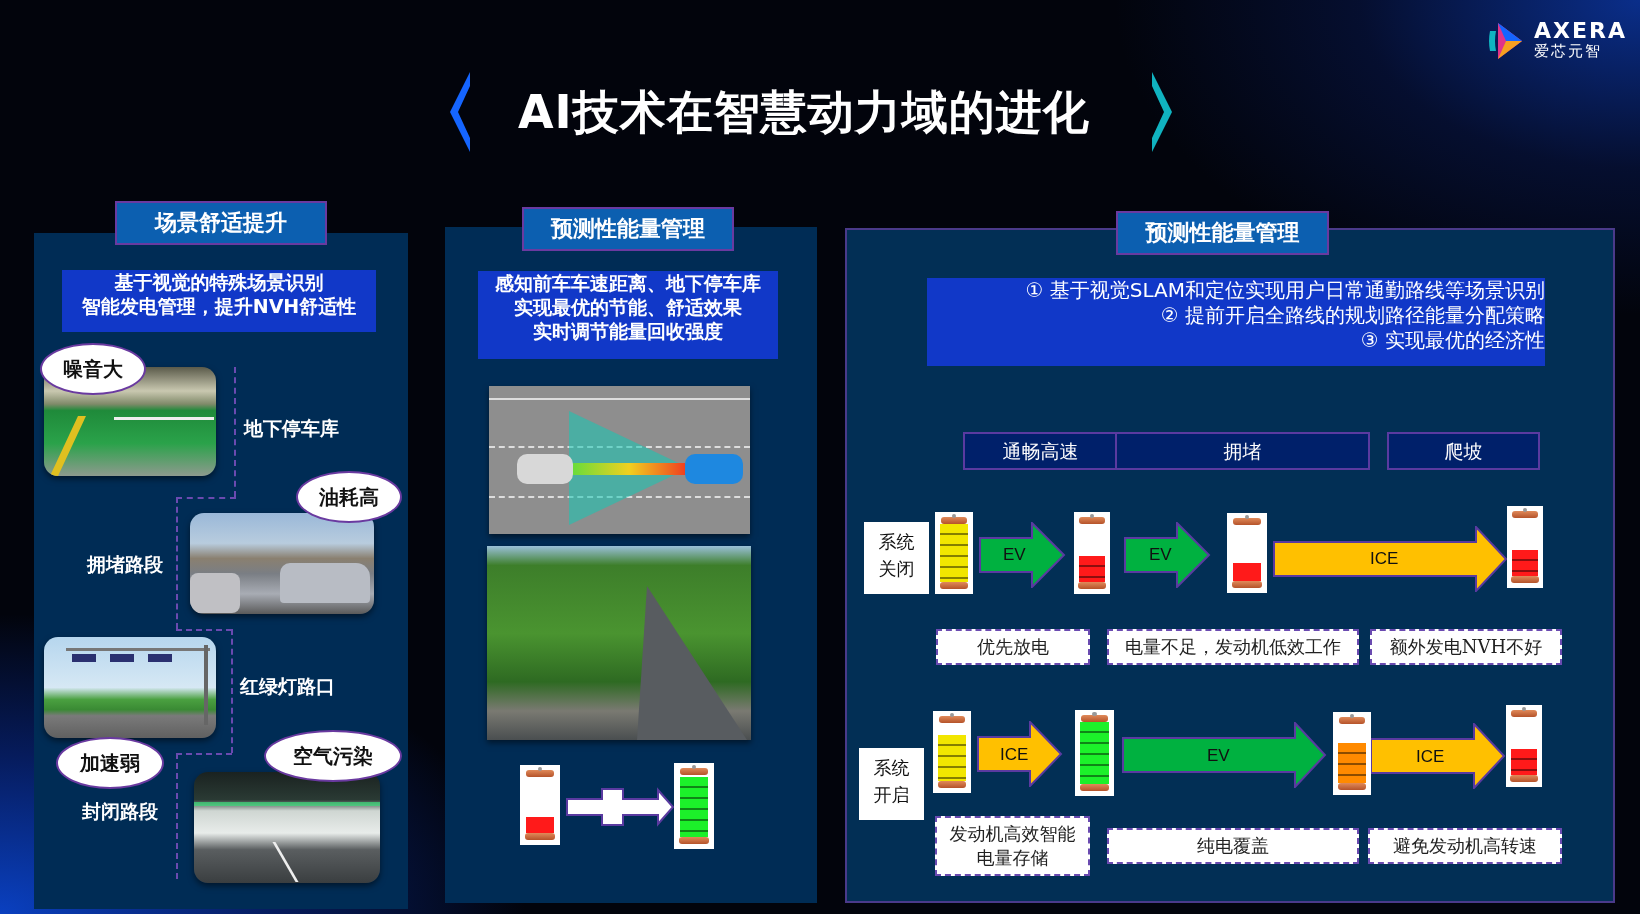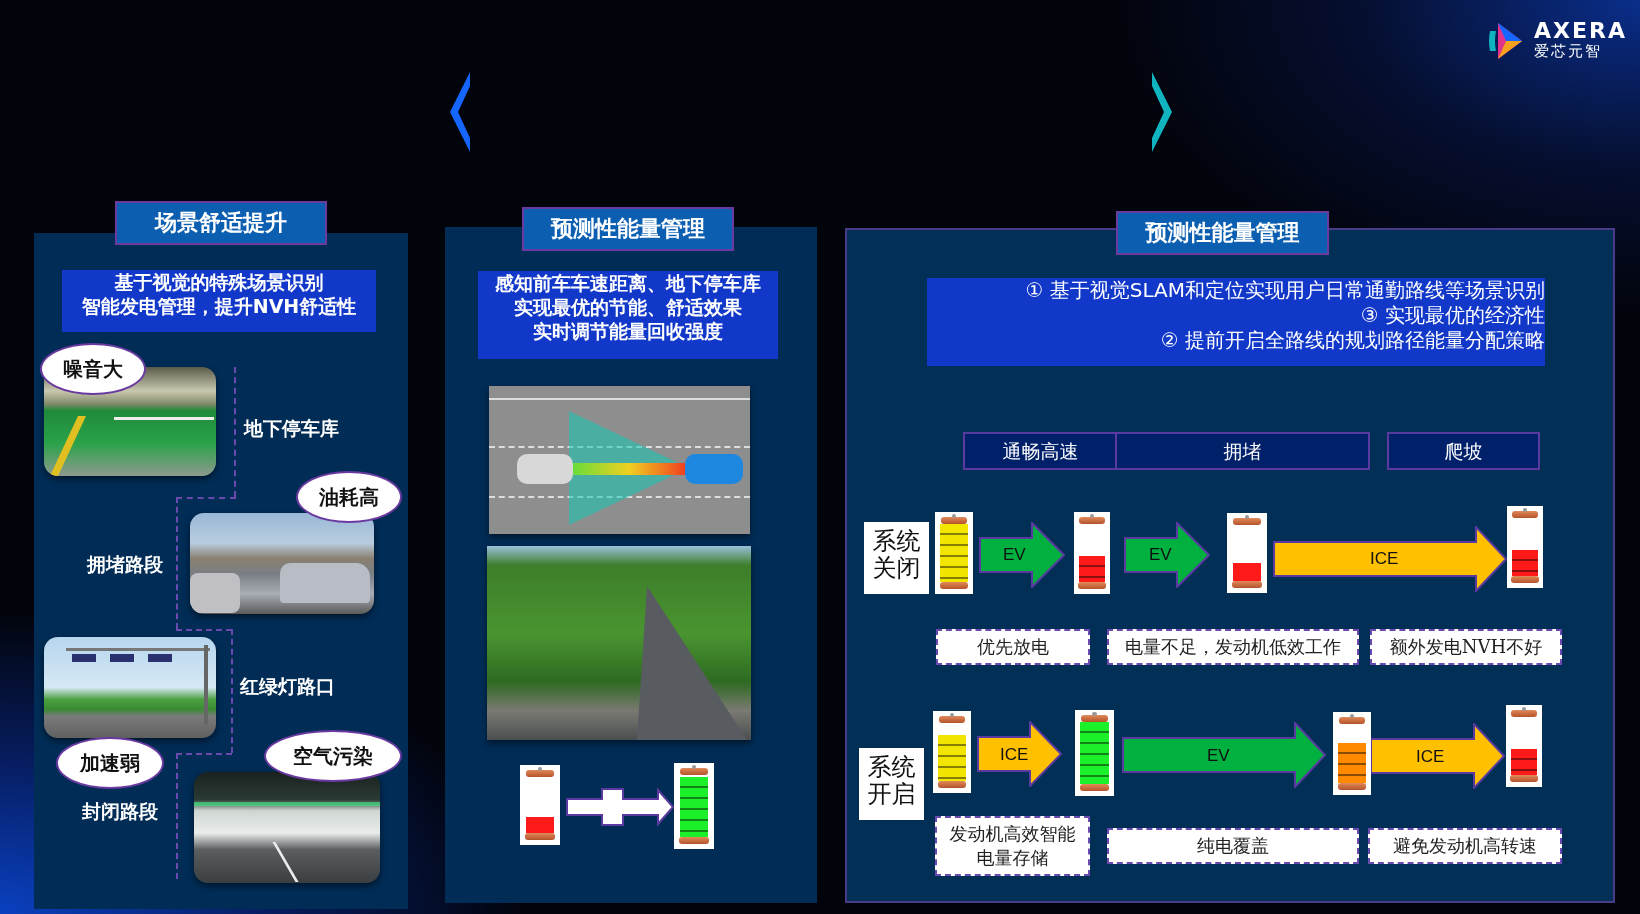--- a/index.html
+++ b/index.html
@@ -63,21 +63,21 @@
 
   .phase {
     position: absolute; background: #00206a; border: 2px solid #5a3aa0; color: #fff; font-size: 19px;
     text-align: center; line-height: 34px; font-family: "DejaVu Serif", serif;
   }
   .note {
     position: absolute; background: #fff; border: 2px dashed #6a4ab0; color: #222; font-size: 18px;
     text-align: center; font-family: "DejaVu Serif", serif; line-height: 32px;
   }
   .state-label {
-    position: absolute; background: #fff; color: #111; font-size: 24px; line-height: 27px;
+    position: absolute; background: #fff; color: #111; font-size: 18px; line-height: 27px;
     text-align: center; padding-top: 6px;
   }
 </style>
 </head>
 <body>
 
 <div class="abs logo">
   <svg class="logo-mark" viewBox="0 0 36 40">
     <path d="M10 2 L34 20 L10 38 Z" fill="#e0348a"></path>
     <path d="M10 2 L34 20 L18 20 Z" fill="#1565ff"></path>
@@ -85,20 +85,21 @@
     <path d="M2 10 Q0 20 2 30 L8 30 Q6 20 8 10 Z" fill="#10b3c0"></path>
   </svg>
   <div class="logo-text">AXERA</div>
   <div class="logo-sub">爱芯元智</div>
 </div>
 
 <div class="abs title-wrap">
   <svg class="chev" style="left:-16px" viewBox="0 0 30 80">
     <path d="M24 0 L4 40 L24 80 L24 66 L12 40 L24 14 Z" fill="#1565ff"></path>
   </svg>
+  <div class="title-text">AI技术在智慧动力域的进化</div>
   <svg class="chev" style="left:684px" viewBox="0 0 30 80">
     <path d="M6 0 L26 40 L6 80 L6 66 L18 40 L6 14 Z" fill="#10b3c0"></path>
   </svg>
 </div>
 
 <div class="abs panel" style="left:34px;top:233px;width:374px;height:676px;"></div>
 <div class="tag" style="left:115px;top:201px;width:212px;height:44px;">场景舒适提升</div>
 <div class="infobox" style="left:62px;top:270px;width:314px;height:62px;">
   <div>基于视觉的特殊场景识别</div>
   <div>智能发电管理，提升NVH舒适性</div>
@@ -178,22 +179,22 @@
   <div class="cap"></div>
     <div class="nub"></div>
   <div class="fill lines" style="height:60px;background-color:#1cf02a;"></div>
   <div class="base"></div>
 </div>
 
 <div class="abs panel p3" style="left:845px;top:228px;width:770px;height:675px;"></div>
 <div class="tag" style="left:1116px;top:211px;width:213px;height:44px;">预测性能量管理</div>
 <div class="infobox left-align" style="left:927px;top:278px;width:618px;height:88px;">
   <div>① 基于视觉SLAM和定位实现用户日常通勤路线等场景识别</div>
+  <div>② 提前开启全路线的规划路径能量分配策略</div>
   <div>③ 实现最优的经济性</div>
-  <div>② 提前开启全路线的规划路径能量分配策略</div>
 </div>
 
 <div class="phase" style="left:963px;top:432px;width:155px;height:38px;">通畅高速</div>
 <div class="phase" style="left:1115px;top:432px;width:255px;height:38px;">拥堵</div>
 <div class="phase" style="left:1387px;top:432px;width:153px;height:38px;">爬坡</div>
 
 <div class="state-label" style="left:864px;top:522px;width:65px;height:72px;">
   <div>系统</div>
   <div>关闭</div>
 </div>

